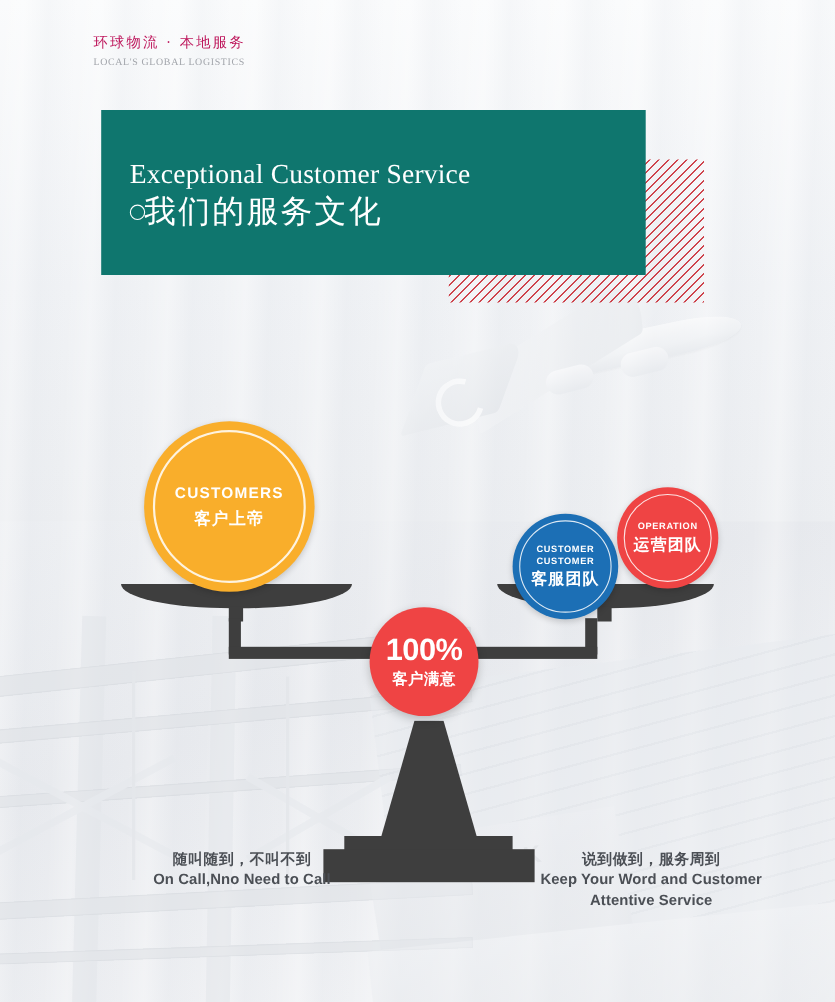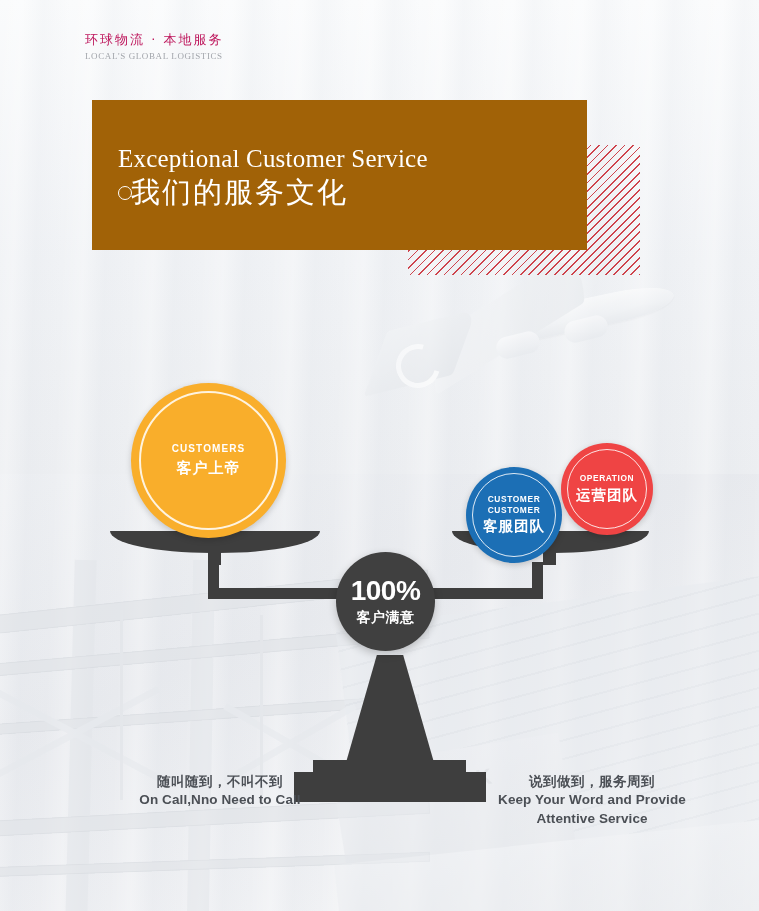--- a/index.html
+++ b/index.html
@@ -130,21 +130,21 @@
     position:absolute;left:408px;top:145px;width:232px;height:130px;
     background:repeating-linear-gradient(-45deg,
       #c8252f 0px,#c8252f 1.2px,
       rgba(255,255,255,0) 1.2px,rgba(255,255,255,0) 6px);
     opacity:.85;
   }
 
   
   .banner{
     position:absolute;left:92px;top:100px;width:495px;height:150px;
-    background:#a16207;
+    background:#0f766e;
   }
   .banner .eng{
     position:absolute;left:26px;top:45px;
     font-family:"Liberation Serif","DejaVu Serif",serif;
     font-size:25px;color:#ffffff;letter-spacing:.2px;white-space:nowrap;
   }
   .banner .bullet{
     position:absolute;left:26px;top:86px;width:12px;height:12px;
     border:1.6px solid #ffffff;border-radius:50%;
   }
@@ -200,21 +200,21 @@
     position:relative;z-index:2;
   }
   .bubble .cn{
     font-family:"DejaVu Sans",sans-serif;
     font-weight:700;letter-spacing:1px;position:relative;z-index:2;
   }
 
   .b-customers{
     left:131px;top:383px;width:155px;height:155px;background:#f9ae2b;
   }
-  .b-customers .en{font-size:10px;}
+  .b-customers .en{font-size:14px;}
   .b-customers .cn{font-size:15px;margin-top:4px;text-align:center;}
 
   .b-mgmt{
     left:515px;top:378px;width:92px;height:92px;background:#1b9ea8;z-index:3;
   }
   .b-mgmt .en{font-size:8.4px;letter-spacing:.8px;}
   .b-mgmt .cn{font-size:14px;margin-top:2px;}
   .b-mgmt::after{inset:6px;border-width:1.7px;}
 
   .b-cs{
@@ -225,21 +225,21 @@
   .b-cs::after{inset:6px;border-width:1.7px;}
 
   .b-op{
     left:561px;top:443px;width:92px;height:92px;background:#ef4444;z-index:4;
   }
   .b-op .en{font-size:8.4px;letter-spacing:.6px;}
   .b-op .cn{font-size:14.5px;margin-top:2px;}
   .b-op::after{inset:6px;border-width:1.7px;}
 
   .b-100{
-    left:336px;top:552px;width:99px;height:99px;background:#404040;z-index:6;
+    left:336px;top:552px;width:99px;height:99px;background:#ef4444;z-index:6;
     box-shadow:0 3px 9px rgba(0,0,0,.22);
   }
   .b-100::after{display:none;}
   .b-100 .num{
     font-size:28px;font-weight:800;letter-spacing:-.5px;line-height:1;
     font-family:"Liberation Sans",sans-serif;
   }
   .b-100 .cn{font-size:14px;margin-top:4px;letter-spacing:.5px;}
 
   
@@ -347,17 +347,17 @@
     <div class="cn">客户满意</div>
   </div>
 
   <div class="caption cap-left">
     <div class="cn">随叫随到，不叫不到</div>
     <div class="en">On Call,Nno Need to Call</div>
   </div>
 
   <div class="caption cap-right">
     <div class="cn">说到做到，服务周到</div>
-    <div class="en">Keep Your Word and Provide</div>
+    <div class="en">Keep Your Word and Customer</div>
     <div class="en">Attentive Service</div>
   </div>
 
 </div>
 
 </body></html>

